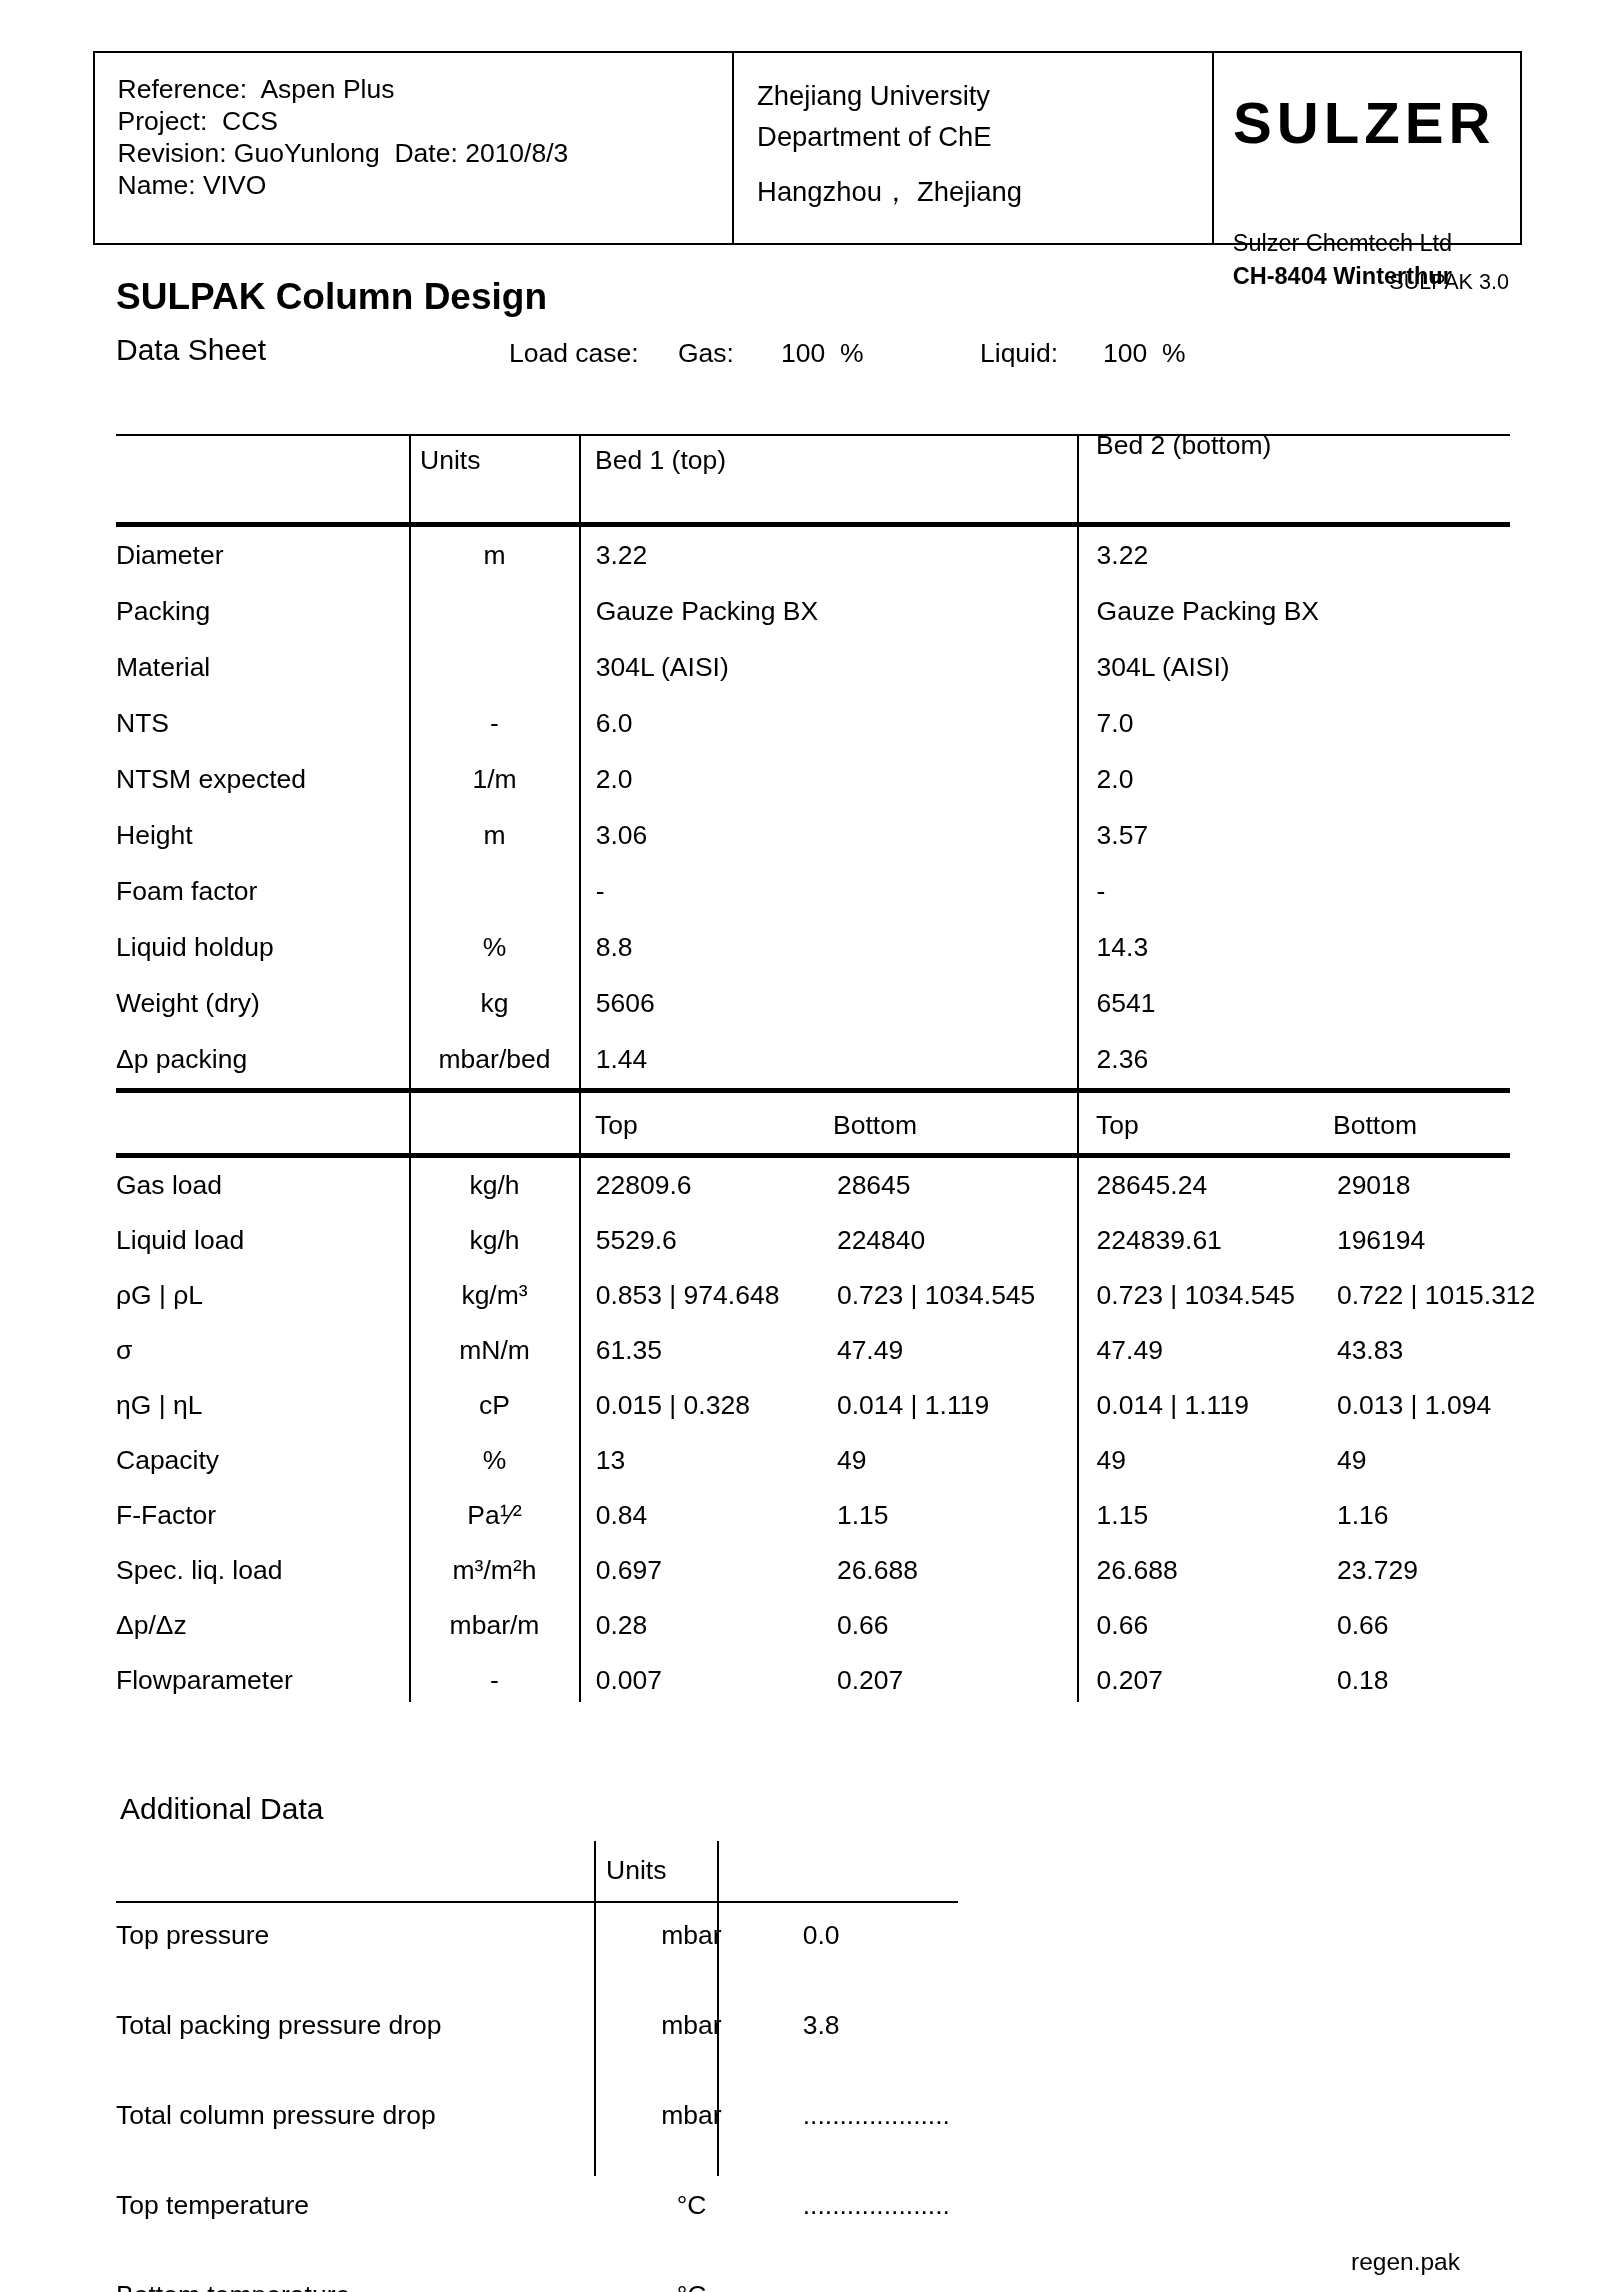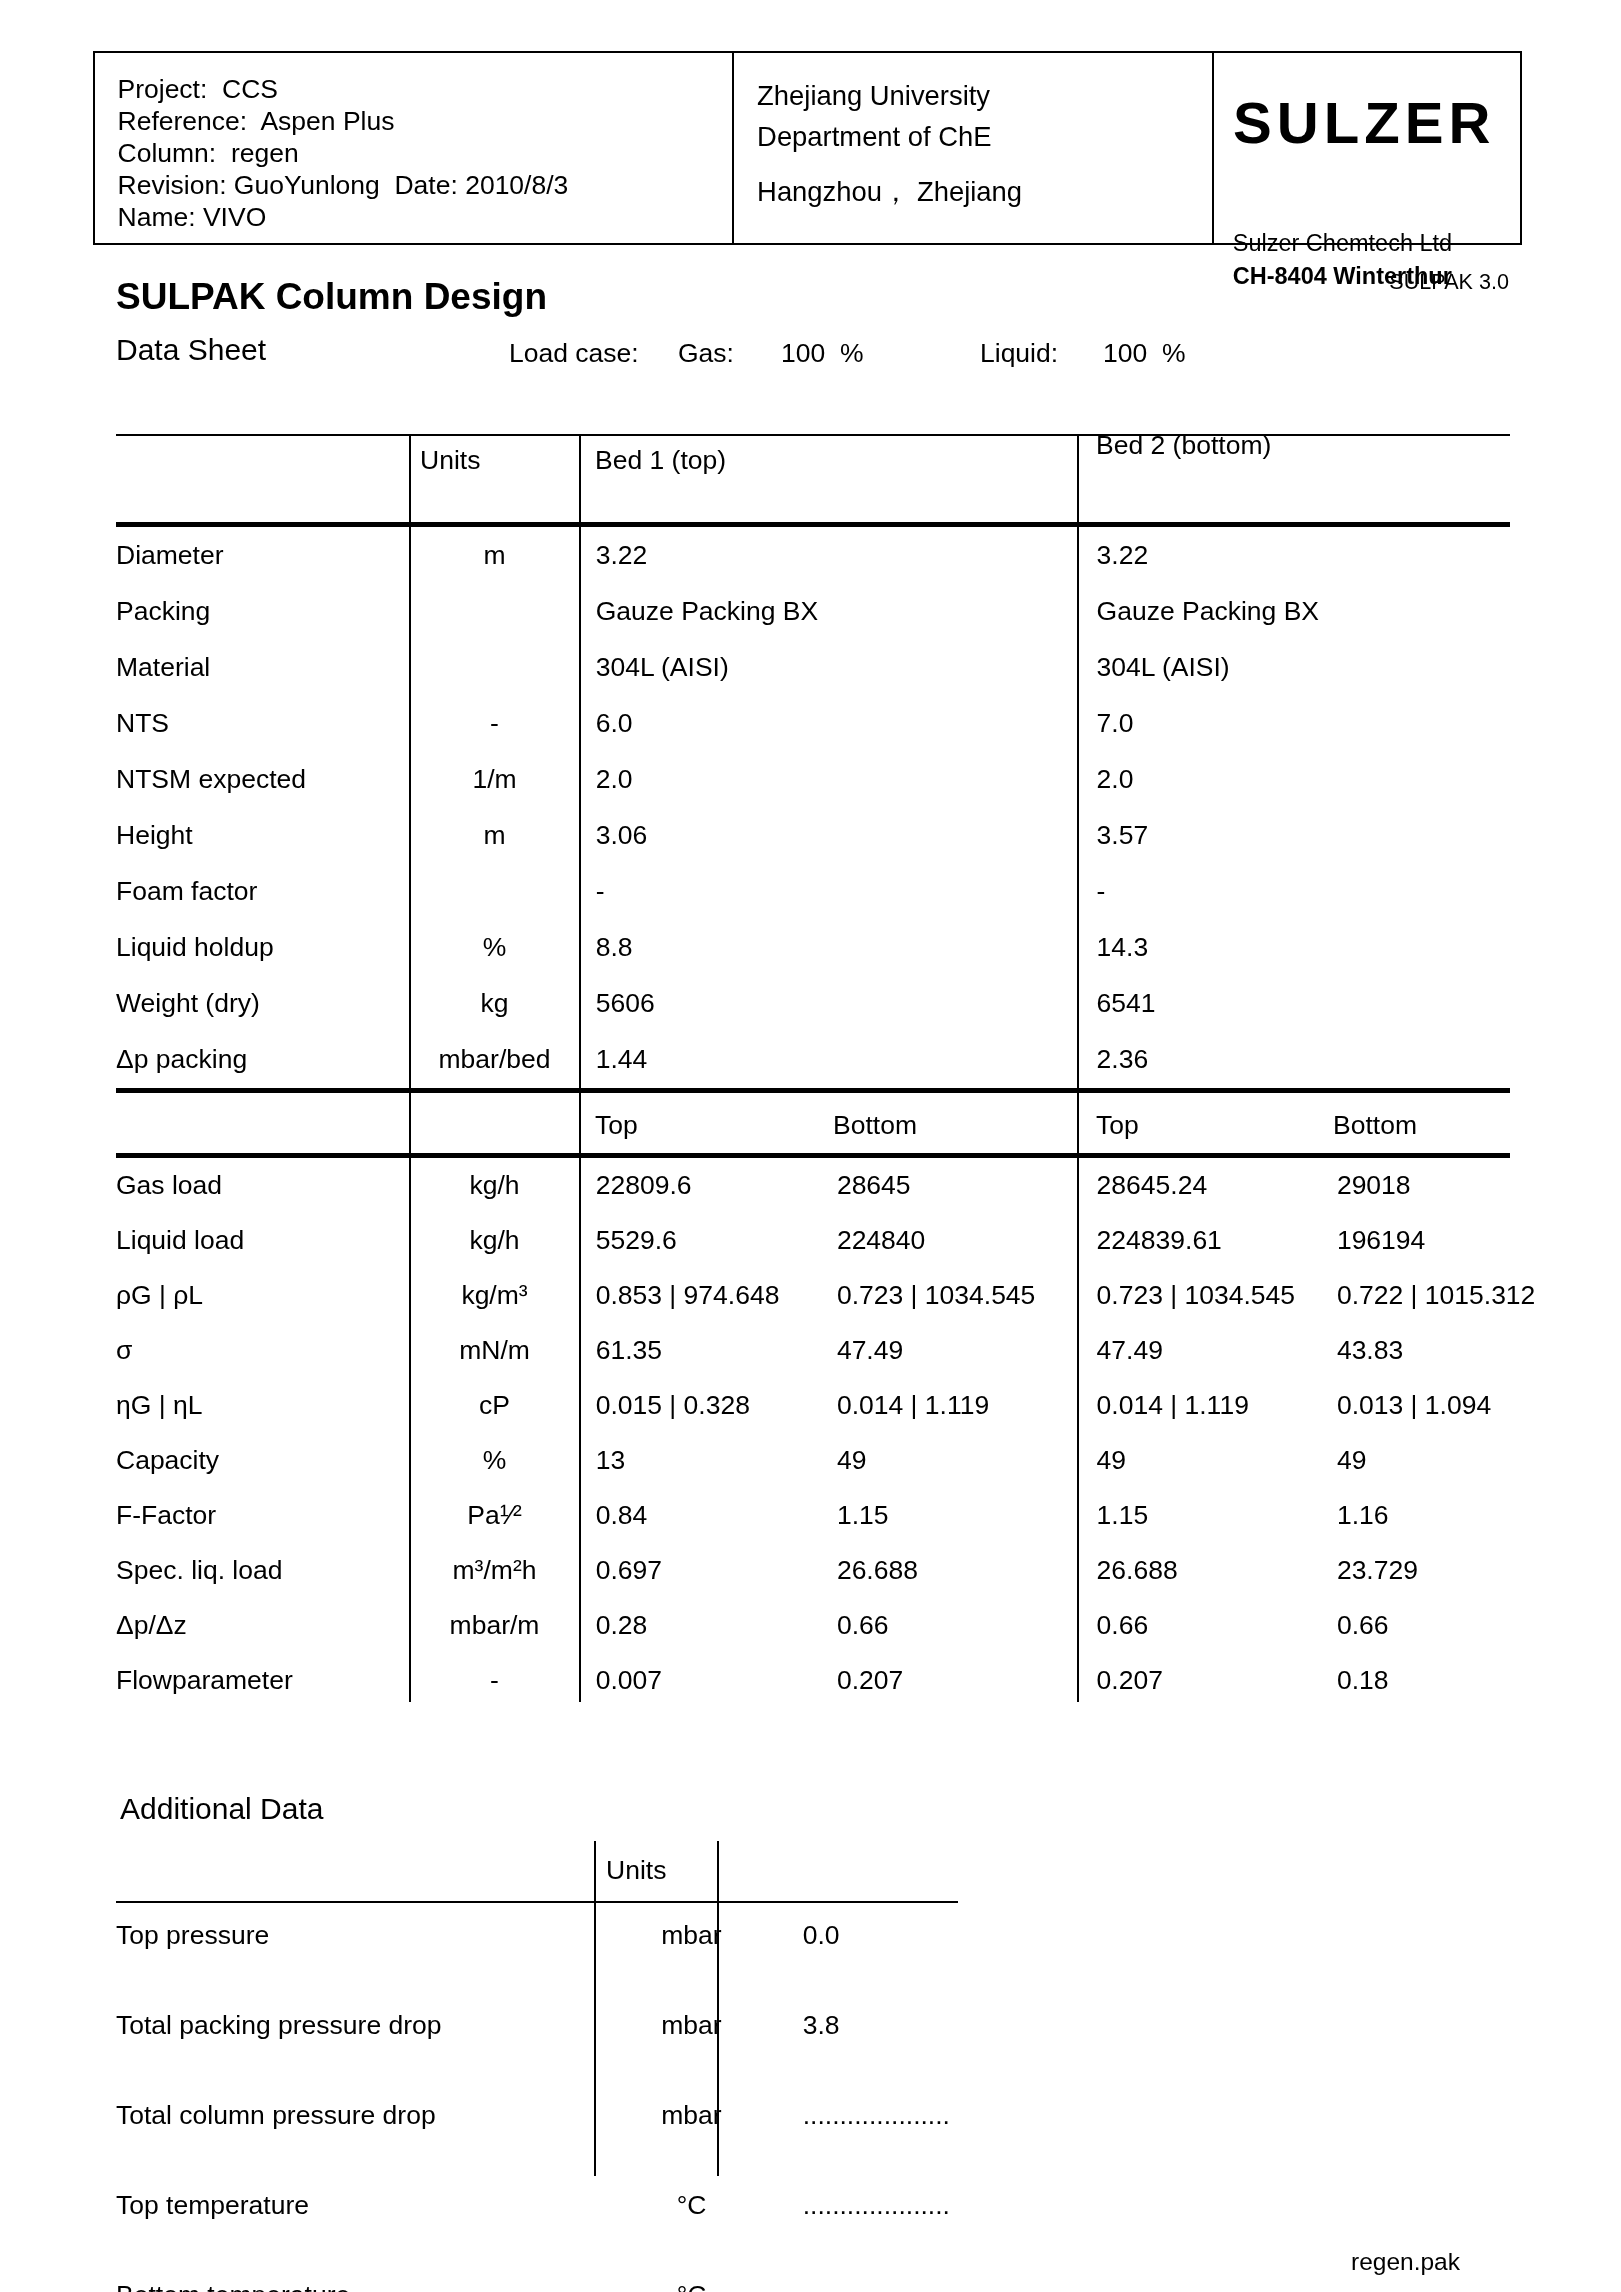--- a/index.html
+++ b/index.html
@@ -56,23 +56,22 @@
 
   .footer { font-size:24.5px; }
 </style>
 </head>
 <body>
 
 <div class="page">
 
   <div class="header-box">
     <div class="hb-cell hb-left">
+      <div class="hline">Reference:  Aspen Plus</div>
       <div class="hline">Project:  CCS</div>
-      <div class="hline">Reference:  Aspen Plus</div>
-      <div class="hline">Column:  regen</div>
       <div class="hline">Revision: GuoYunlong  Date: 2010/8/3</div>
       <div class="hline">Name: VIVO</div>
     </div>
     <div class="hb-cell hb-mid">
       <div class="mline">Zhejiang University</div>
       <div class="mline mline2">Department of ChE</div>
       <div class="mline mline3">Hangzhou， Zhejiang</div>
     </div>
     <div class="hb-cell hb-right">
       <div class="logo">SULZER</div>

